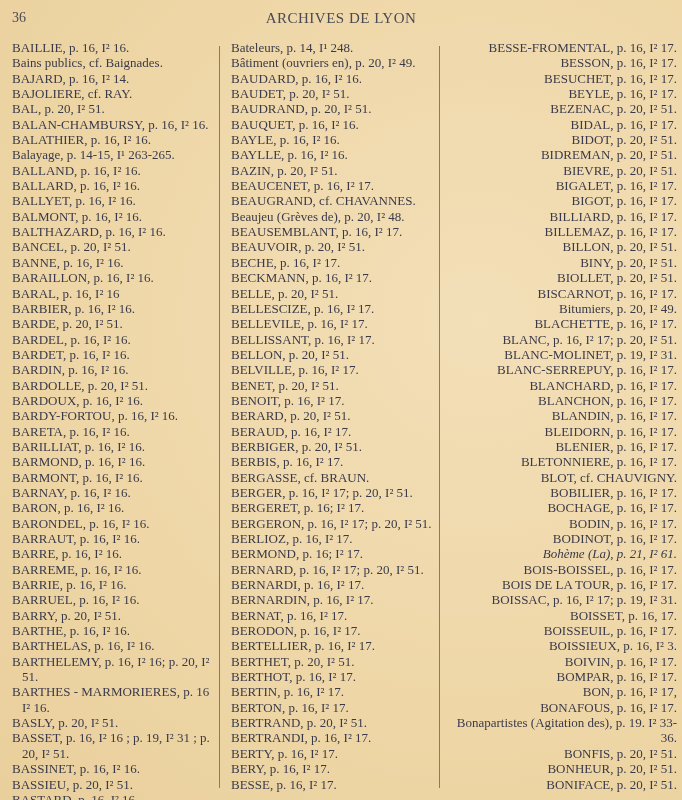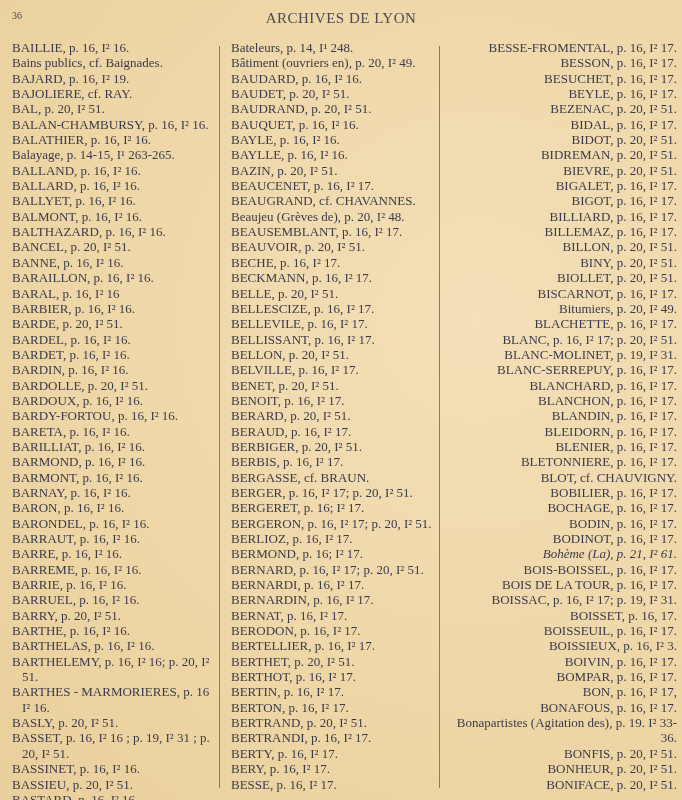--- a/index.html
+++ b/index.html
@@ -6,21 +6,21 @@
   body {
     width: 682px; height: 800px; overflow: hidden;
     background: #f0d9ae;
     background-image: radial-gradient(ellipse at 70% 40%, #f3dfb8 0%, #eed6a6 60%, #e9cf9c 100%);
     font-family: "Liberation Serif", "DejaVu Serif", serif;
     color: #3a3a4a;
     position: relative;
   }
   .page-number {
     position: absolute; left: 12px; top: 10px;
-    font-size: 10px; color: #4a4a55;
+    font-size: 14px; color: #4a4a55;
   }
   .running-head {
     position: absolute; left: 0; right: 0; top: 10px;
     text-align: center; font-size: 15px; letter-spacing: 0.5px; color: #4a4a55;
   }
   .columns { position: absolute; top: 40px; left: 0; width: 682px; height: 760px; }
   .col {
     position: absolute; top: 0;
     font-size: 13px; line-height: 15.35px;
   }
@@ -43,21 +43,21 @@
   <div class="page-number">36</div>
   <div class="running-head">ARCHIVES DE LYON</div>
 
   <div class="divider divider-1"></div>
   <div class="divider divider-2"></div>
 
   <div class="columns">
     <div class="col col-1">
         <div class="entry">BAILLIE, p. 16, I² 16.</div>
         <div class="entry">Bains publics, cf. Baignades.</div>
-        <div class="entry">BAJARD, p. 16, I² 19.</div>
+        <div class="entry">BAJARD, p. 16, I² 14.</div>
         <div class="entry">BAJOLIERE, cf. RAY.</div>
         <div class="entry">BAL, p. 20, I² 51.</div>
         <div class="entry">BALAN-CHAMBURSY, p. 16, I² 16.</div>
         <div class="entry">BALATHIER, p. 16, I² 16.</div>
         <div class="entry">Balayage, p. 14-15, I¹ 263-265.</div>
         <div class="entry">BALLAND, p. 16, I² 16.</div>
         <div class="entry">BALLARD, p. 16, I² 16.</div>
         <div class="entry">BALLYET, p. 16, I² 16.</div>
         <div class="entry">BALMONT, p. 16, I² 16.</div>
         <div class="entry">BALTHAZARD, p. 16, I² 16.</div>

